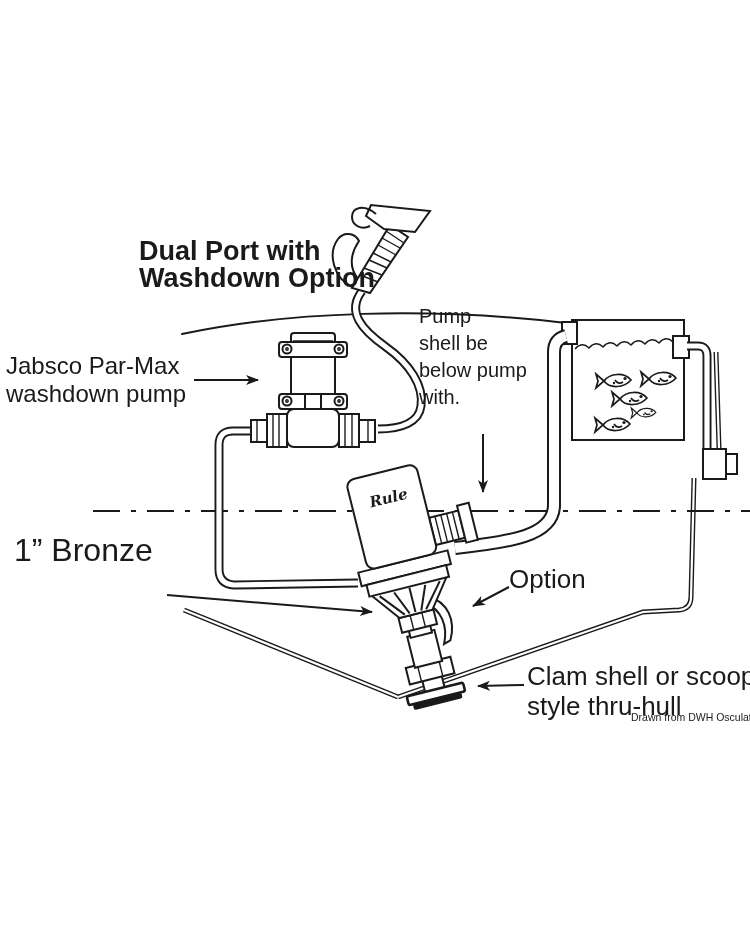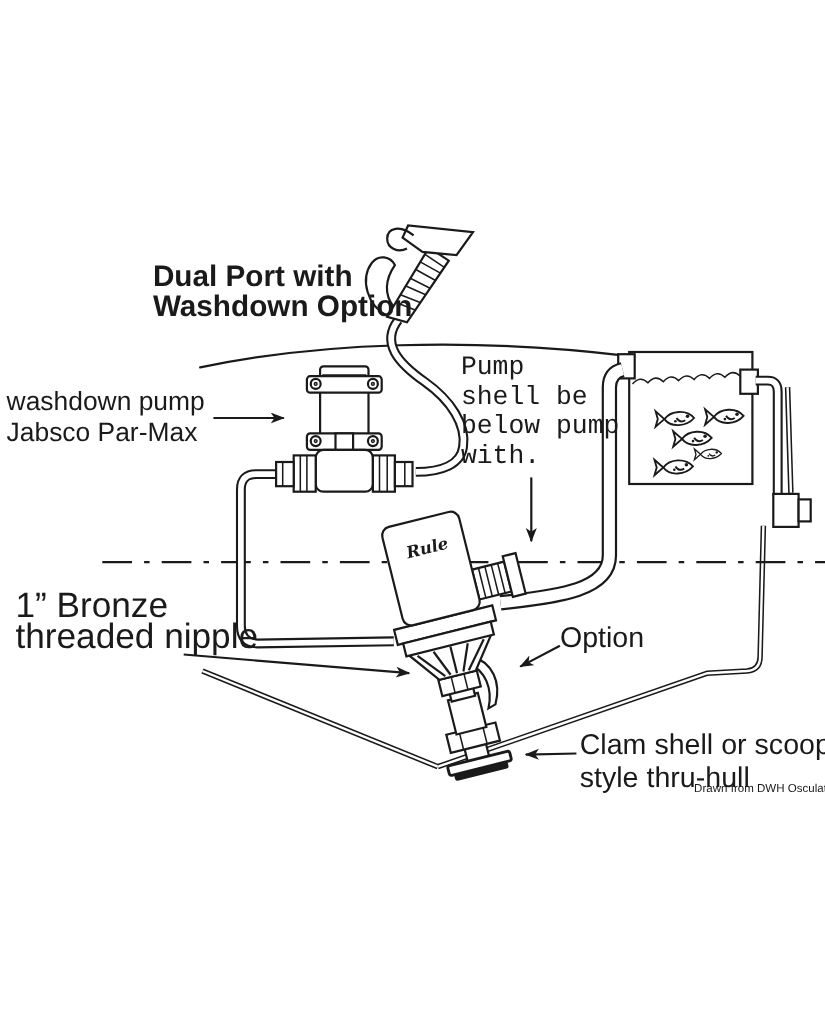--- a/index.html
+++ b/index.html
@@ -3,21 +3,21 @@
 <meta charset="utf-8">
 <style>
   html,body{margin:0;padding:0;background:#fff;}
   .stage{position:relative;width:750px;height:930px;background:#ffffff;overflow:hidden;
          font-family:"Liberation Sans", sans-serif;color:#1a1a1a;}
   .stage svg{position:absolute;left:0;top:0;}
   .lbl{position:absolute;white-space:nowrap;}
   .lbl div{white-space:nowrap;}
   .lbl-title{left:139px;top:238px;font-size:27px;font-weight:bold;line-height:27px;}
   .lbl-jabsco{left:6px;top:352px;font-size:24px;line-height:28px;}
-  .lbl-impeller{left:419px;top:321px;font-size:24px;line-height:27px;font-family:Liberation Mono, monospace;}
+  .lbl-impeller{left:419px;top:303px;font-size:20px;line-height:27px;}
   .lbl-nipple{left:14px;top:536px;font-size:32px;line-height:28px;}
   .lbl-seacock{left:509px;top:564px;font-size:26px;}
   .lbl-clamshell{left:527px;top:661px;font-size:26px;line-height:30px;}
   .lbl-credit{left:631px;top:711px;font-size:10.5px;}
   
   .ln{stroke:#1a1a1a;fill:none;stroke-width:2;}
   .shape{stroke:#1a1a1a;fill:#ffffff;stroke-width:2;}
   .shape3{stroke:#1a1a1a;fill:#ffffff;stroke-width:2.6;}
   .pipe-o{stroke:#1a1a1a;fill:none;stroke-width:9;}
   .pipe-i{stroke:#ffffff;fill:none;stroke-width:5.2;}
@@ -183,34 +183,33 @@
     <line class="arrow" x1="524" y1="685" x2="478" y2="686" marker-end="url(#arw)"></line>
   </g>
 </svg>
 
   <div class="lbl lbl-title">
     <div>Dual Port with</div>
     <div>Washdown Option</div>
   </div>
 
   <div class="lbl lbl-jabsco">
+    <div>Jabsco Par-Max</div>
     <div>washdown pump</div>
-    <div>Jabsco Par-Max</div>
   </div>
 
   <div class="lbl lbl-impeller">
     <div>Pump</div>
     <div>shell be</div>
     <div>below pump</div>
     <div>with.</div>
   </div>
 
   <div class="lbl lbl-nipple">
     <div>1” Bronze</div>
-    <div>threaded nipple</div>
   </div>
 
   <div class="lbl lbl-seacock">Option</div>
 
   <div class="lbl lbl-clamshell">
     <div>Clam shell or scoop</div>
     <div>style thru-hull</div>
   </div>
 
   <div class="lbl lbl-credit">Drawn from DWH Osculati Srl</div>

